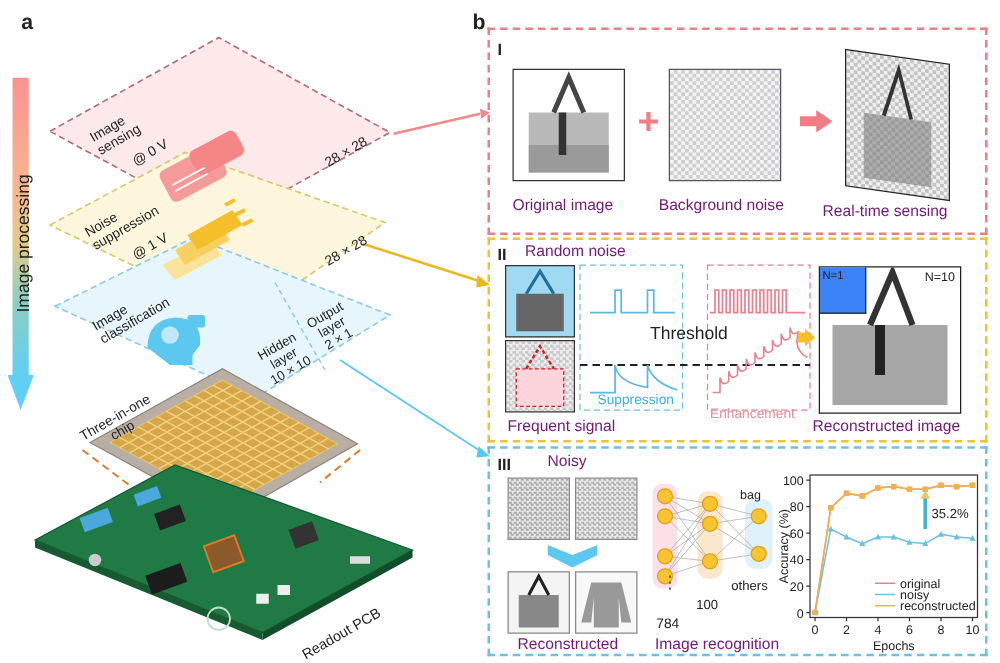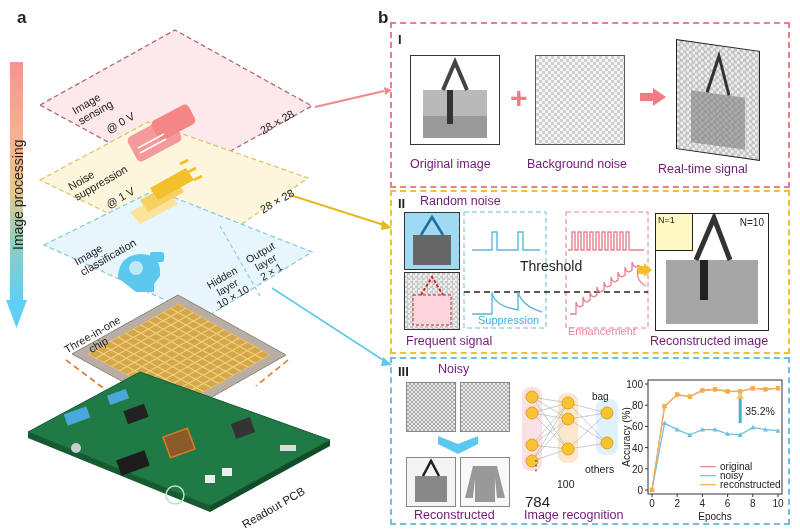--- a/index.html
+++ b/index.html
@@ -180,21 +180,21 @@
     </svg>
 </div>
 <div class="abs" style="left:676px;top:45px;width:82px;height:108px;transform:skewY(8deg);border:1px solid #222;background:repeating-conic-gradient(#c4c4c4 0 25%,#efefef 0 50%) 0 0/6px 6px;">
   <svg width="82" height="108">
     <rect x="14" y="48" width="54" height="52" fill="#777" opacity="0.55"></rect>
     <path d="M30,48 L42,10 L52,48" fill="none" stroke="#333" stroke-width="3"></path>
   </svg>
 </div>
 <div class="abs cap" style="left:410px;top:157px;">Original image</div>
 <div class="abs cap" style="left:527px;top:157px;">Background noise</div>
-<div class="abs cap" style="left:658px;top:162px;">Real-time signal</div>
+<div class="abs cap" style="left:658px;top:162px;">Real-time sensing</div>
 
 <div class="box" style="left:390px;top:190px;width:400px;height:164px;border-color:#eac432;"></div>
 <div class="abs roman" style="left:398px;top:196px;">II</div>
 <div class="abs cap" style="left:420px;top:194px;">Random noise</div>
 <div class="abs" style="left:404px;top:212px;width:54px;height:56px;background:#9fd9f2;border:1px solid #333;">
   <svg width="54" height="56">
       <rect x="8" y="22" width="38" height="30" fill="#666"></rect>
       <path d="M16,22 L27,4 L38,22" fill="none" stroke="#1e6f99" stroke-width="2.5"></path>
     </svg>
 </div>
@@ -223,21 +223,21 @@
       <rect x="0" y="3" width="7" height="8" fill="#f4bf2a"></rect>
       <polygon points="6,0 14,7 6,14" fill="#f4bf2a"></polygon>
     </svg>
 </div>
 <div class="abs" style="left:655px;top:213px;width:112px;height:116px;border:1px solid #222;background:#fff;">
   <svg width="112" height="116">
     <rect x="10" y="46" width="92" height="64" fill="#888" opacity="0.75"></rect>
     <path d="M40,46 L58,4 L74,46" fill="none" stroke="#333" stroke-width="5"></path>
     <rect x="44" y="46" width="8" height="40" fill="#222"></rect>
   </svg>
-  <div class="abs" style="left:0;top:0;width:36px;height:36px;border-right:1px solid #222;border-bottom:1px solid #222;background:#fef9c3;">
+  <div class="abs" style="left:0;top:0;width:36px;height:36px;border-right:1px solid #222;border-bottom:1px solid #222;background:#3b82f6;">
     <div style="font-size:9px;padding:1px 2px;">N=1</div>
   </div>
   <div class="abs" style="right:4px;top:3px;font-size:10px;">N=10</div>
 </div>
 <div class="abs cap" style="left:650px;top:334px;">Reconstructed image</div>
 
 <div class="box" style="left:390px;top:357px;width:400px;height:168px;border-color:#6cc0e0;"></div>
 <div class="abs roman" style="left:398px;top:364px;">III</div>
 <div class="abs cap" style="left:438px;top:362px;">Noisy</div>
 <div class="abs" style="left:406px;top:382px;width:48px;height:48px;border:1px solid #888;background:repeating-conic-gradient(#aaa 0 25%,#e8e8e8 0 50%) 0 0/4px 4px;"></div>
@@ -290,21 +290,21 @@
       <circle cx="12" cy="60" r="6" fill="#f7c531" stroke="#e59e1a" stroke-width="1"></circle>
       <circle cx="12" cy="76" r="6" fill="#f7c531" stroke="#e59e1a" stroke-width="1"></circle>
       <circle cx="48" cy="18" r="6" fill="#f7c531" stroke="#e59e1a" stroke-width="1"></circle>
       <circle cx="48" cy="34" r="6" fill="#f7c531" stroke="#e59e1a" stroke-width="1"></circle>
       <circle cx="48" cy="64" r="6" fill="#f7c531" stroke="#e59e1a" stroke-width="1"></circle>
       <circle cx="87" cy="28" r="6" fill="#f7c531" stroke="#e59e1a" stroke-width="1"></circle>
       <circle cx="87" cy="58" r="6" fill="#f7c531" stroke="#e59e1a" stroke-width="1"></circle>
     </g>
 </svg>
 <div class="abs" style="left:529px;top:457px;font-size:14px;color:#555;">⋮</div>
-<div class="abs" style="left:525px;top:493px;font-size:15px;">784</div>
+<div class="abs" style="left:525px;top:493px;font-size:11px;">784</div>
 <div class="abs" style="left:557px;top:478px;font-size:10.5px;">100</div>
 <div class="abs" style="left:592px;top:391px;font-size:10px;">bag</div>
 <div class="abs" style="left:585px;top:463px;font-size:10.5px;text-align:right;">others</div>
 <div class="abs cap" style="left:524px;top:508px;">Image recognition</div>
 
 <svg class="abs" id="chart" style="left:620px;top:370px;" width="170" height="155">
     <rect x="28" y="10" width="134" height="114" fill="none" stroke="#333" stroke-width="1"></rect>
     <line x1="28" y1="120" x2="25" y2="120" stroke="#333"></line>
     <text x="23" y="124" font-size="10" text-anchor="end" fill="#222">0</text>
     <line x1="28" y1="98.8" x2="25" y2="98.8" stroke="#333"></line>

